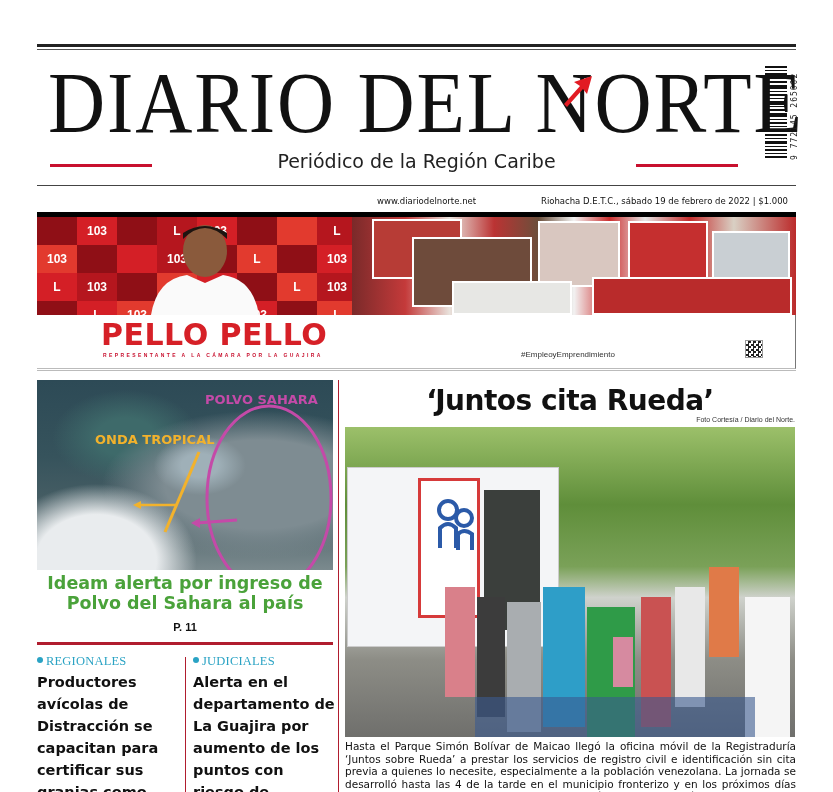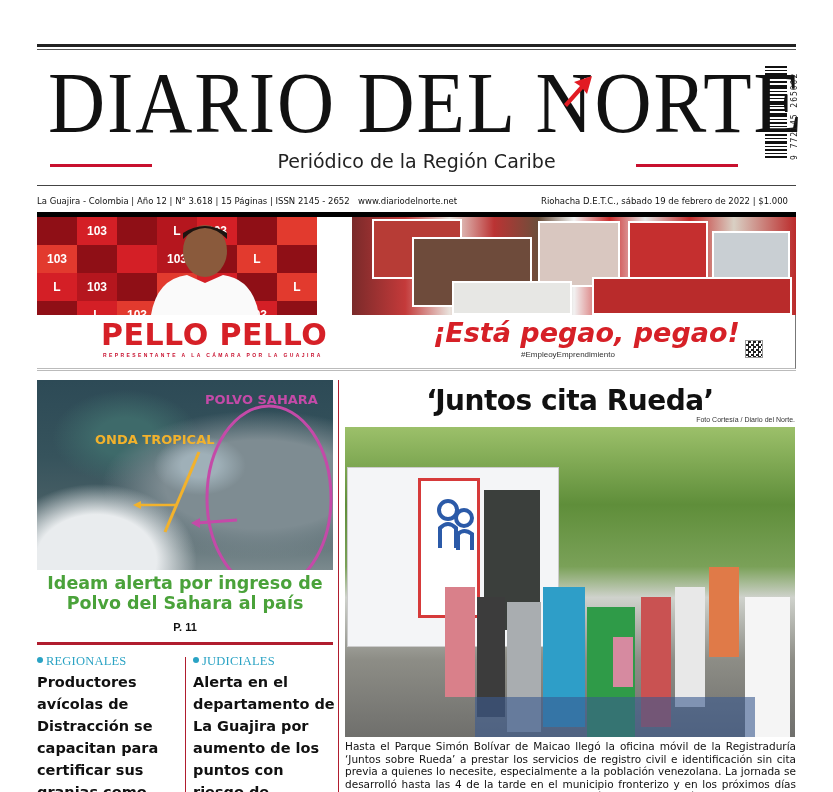--- a/index.html
+++ b/index.html
@@ -20,28 +20,28 @@
   .barcode { position:absolute; left:765px; top:66px; width:28px; height:92px; }
   .barcode-digits { position:absolute; left:790px; top:64px; width:10px; height:96px;
     font-family:"DejaVu Sans Mono", monospace; font-size:8px; writing-mode:vertical-rl;
     transform:rotate(180deg); color:#222; letter-spacing:1px; }
   .rule-mid { position:absolute; left:37px; top:185px; width:759px; height:1px; background:#444; }
 
   
   .info-bar { position:absolute; left:37px; top:196px; width:759px; height:12px;
     font-family:"DejaVu Sans", sans-serif; font-size:8.5px; color:#111; }
   .info-left { position:absolute; left:0; top:0; }
-  .info-url { position:absolute; left:321px; top:0; }
+  .info-url { position:absolute; left:340px; top:0; }
   .info-right { position:absolute; right:8px; top:0; }
   .thick-rule { position:absolute; left:37px; top:212px; width:759px; height:5px; background:#000; }
 
   
   .ad { position:absolute; left:37px; top:217px; width:759px; height:152px; background:#fff;
     border-right:1px solid #777; border-bottom:1px solid #bbb; }
-  .ad-grid { position:absolute; left:0; top:0; width:280px; height:98px; overflow:hidden;
+  .ad-grid { position:absolute; left:0; top:0; width:315px; height:98px; overflow:hidden;
     display:grid; grid-template-columns:repeat(8, 40px); grid-auto-rows:28px; background:#a8131c; }
   .ad-cell { display:flex; align-items:center; justify-content:center; color:#fff; font-weight:bold; font-size:12px; }
   .ad-cell.c1 { background:#d41f26; } .ad-cell.c2 { background:#8f0f16; } .ad-cell.c3 { background:#e23a2e; } .ad-cell.c4 { background:#b5161e; }
   .ad-person { position:absolute; left:110px; top:4px; width:115px; height:94px; }
   .ad-collage { position:absolute; left:315px; top:0; width:444px; height:98px; overflow:hidden;
     background:linear-gradient(90deg,#7a2a2a 0%,#c43a3a 12%,#e9e3dd 22%,#b33 32%,#6b4f3b 42%,#f2f2f2 50%,#cc2f2f 58%,#e6e6e6 66%,#c42c2c 76%,#d9d0c4 86%,#bb2a2a 100%); }
   .collage-tile { position:absolute; border:2px solid #fff; }
   .ad-name { position:absolute; left:64px; top:100px; font-family:"DejaVu Sans", sans-serif; font-weight:bold;
     font-size:30px; color:#d62027; letter-spacing:0.5px; }
   .ad-role { position:absolute; left:66px; top:135px; font-size:5px; letter-spacing:2.4px; color:#c8102e; font-weight:bold; }
@@ -130,21 +130,20 @@
       <rect x="0" y="80" width="22" height="1"></rect>
     <rect x="0" y="83" width="22" height="2"></rect>
       <rect x="0" y="87" width="22" height="1"></rect>
       <rect x="0" y="90" width="22" height="2"></rect>
   </g>
 </svg>
 <div class="barcode-digits">9 772145 265002</div>
 <div class="rule-mid"></div>
 
 <div class="info-bar">
-  <span class="info-left">La Guajira - Colombia | Año 12 | N° 3.618 | 15 Páginas | ISSN 2145 - 2652</span>
   <span class="info-url">www.diariodelnorte.net</span>
   <span class="info-right">Riohacha D.E.T.C., sábado 19 de febrero de 2022  |  $1.000</span>
 </div>
 <div class="thick-rule"></div>
 
 <div class="ad">
   <div class="ad-grid">
     <div class="ad-cell c2"></div>
       <div class="ad-cell c1">103</div>
       <div class="ad-cell c2"></div>
@@ -187,21 +186,20 @@
     <div class="collage-tile" style="left:20px;top:2px;width:90px;height:60px;background:#b73c36;"></div>
     <div class="collage-tile" style="left:60px;top:20px;width:120px;height:70px;background:#6e4b3b;"></div>
     <div class="collage-tile" style="left:186px;top:4px;width:82px;height:66px;background:#d9c7c0;"></div>
     <div class="collage-tile" style="left:276px;top:4px;width:80px;height:60px;background:#c52f2f;"></div>
     <div class="collage-tile" style="left:360px;top:14px;width:78px;height:58px;background:#c9cfd3;"></div>
     <div class="collage-tile" style="left:240px;top:60px;width:200px;height:38px;background:#b92b2b;"></div>
     <div class="collage-tile" style="left:100px;top:64px;width:120px;height:34px;background:#e7e7e4;"></div>
   </div>
   <div class="ad-name">PELLO PELLO</div>
   <div class="ad-role">REPRESENTANTE A LA CÁMARA POR LA GUAJIRA</div>
-  <div class="ad-slogan">¡Está pegao, pegao!</div>
   <div class="ad-hashtag">#EmpleoyEmprendimiento</div>
   <div class="ad-qr"></div>
 </div>
 <div class="rule-ad-bottom"></div>
 
 <div class="weather-photo">
   <svg class="wp-svg" width="296" height="190" viewBox="0 0 296 190">
     <ellipse cx="232" cy="118" rx="62" ry="92" fill="none" stroke="#c44aa8" stroke-width="3"></ellipse>
     <line x1="162" y1="72" x2="128" y2="152" stroke="#f2b22c" stroke-width="3"></line>
     <line x1="140" y1="125" x2="100" y2="125" stroke="#f2b22c" stroke-width="2.5"></line>

